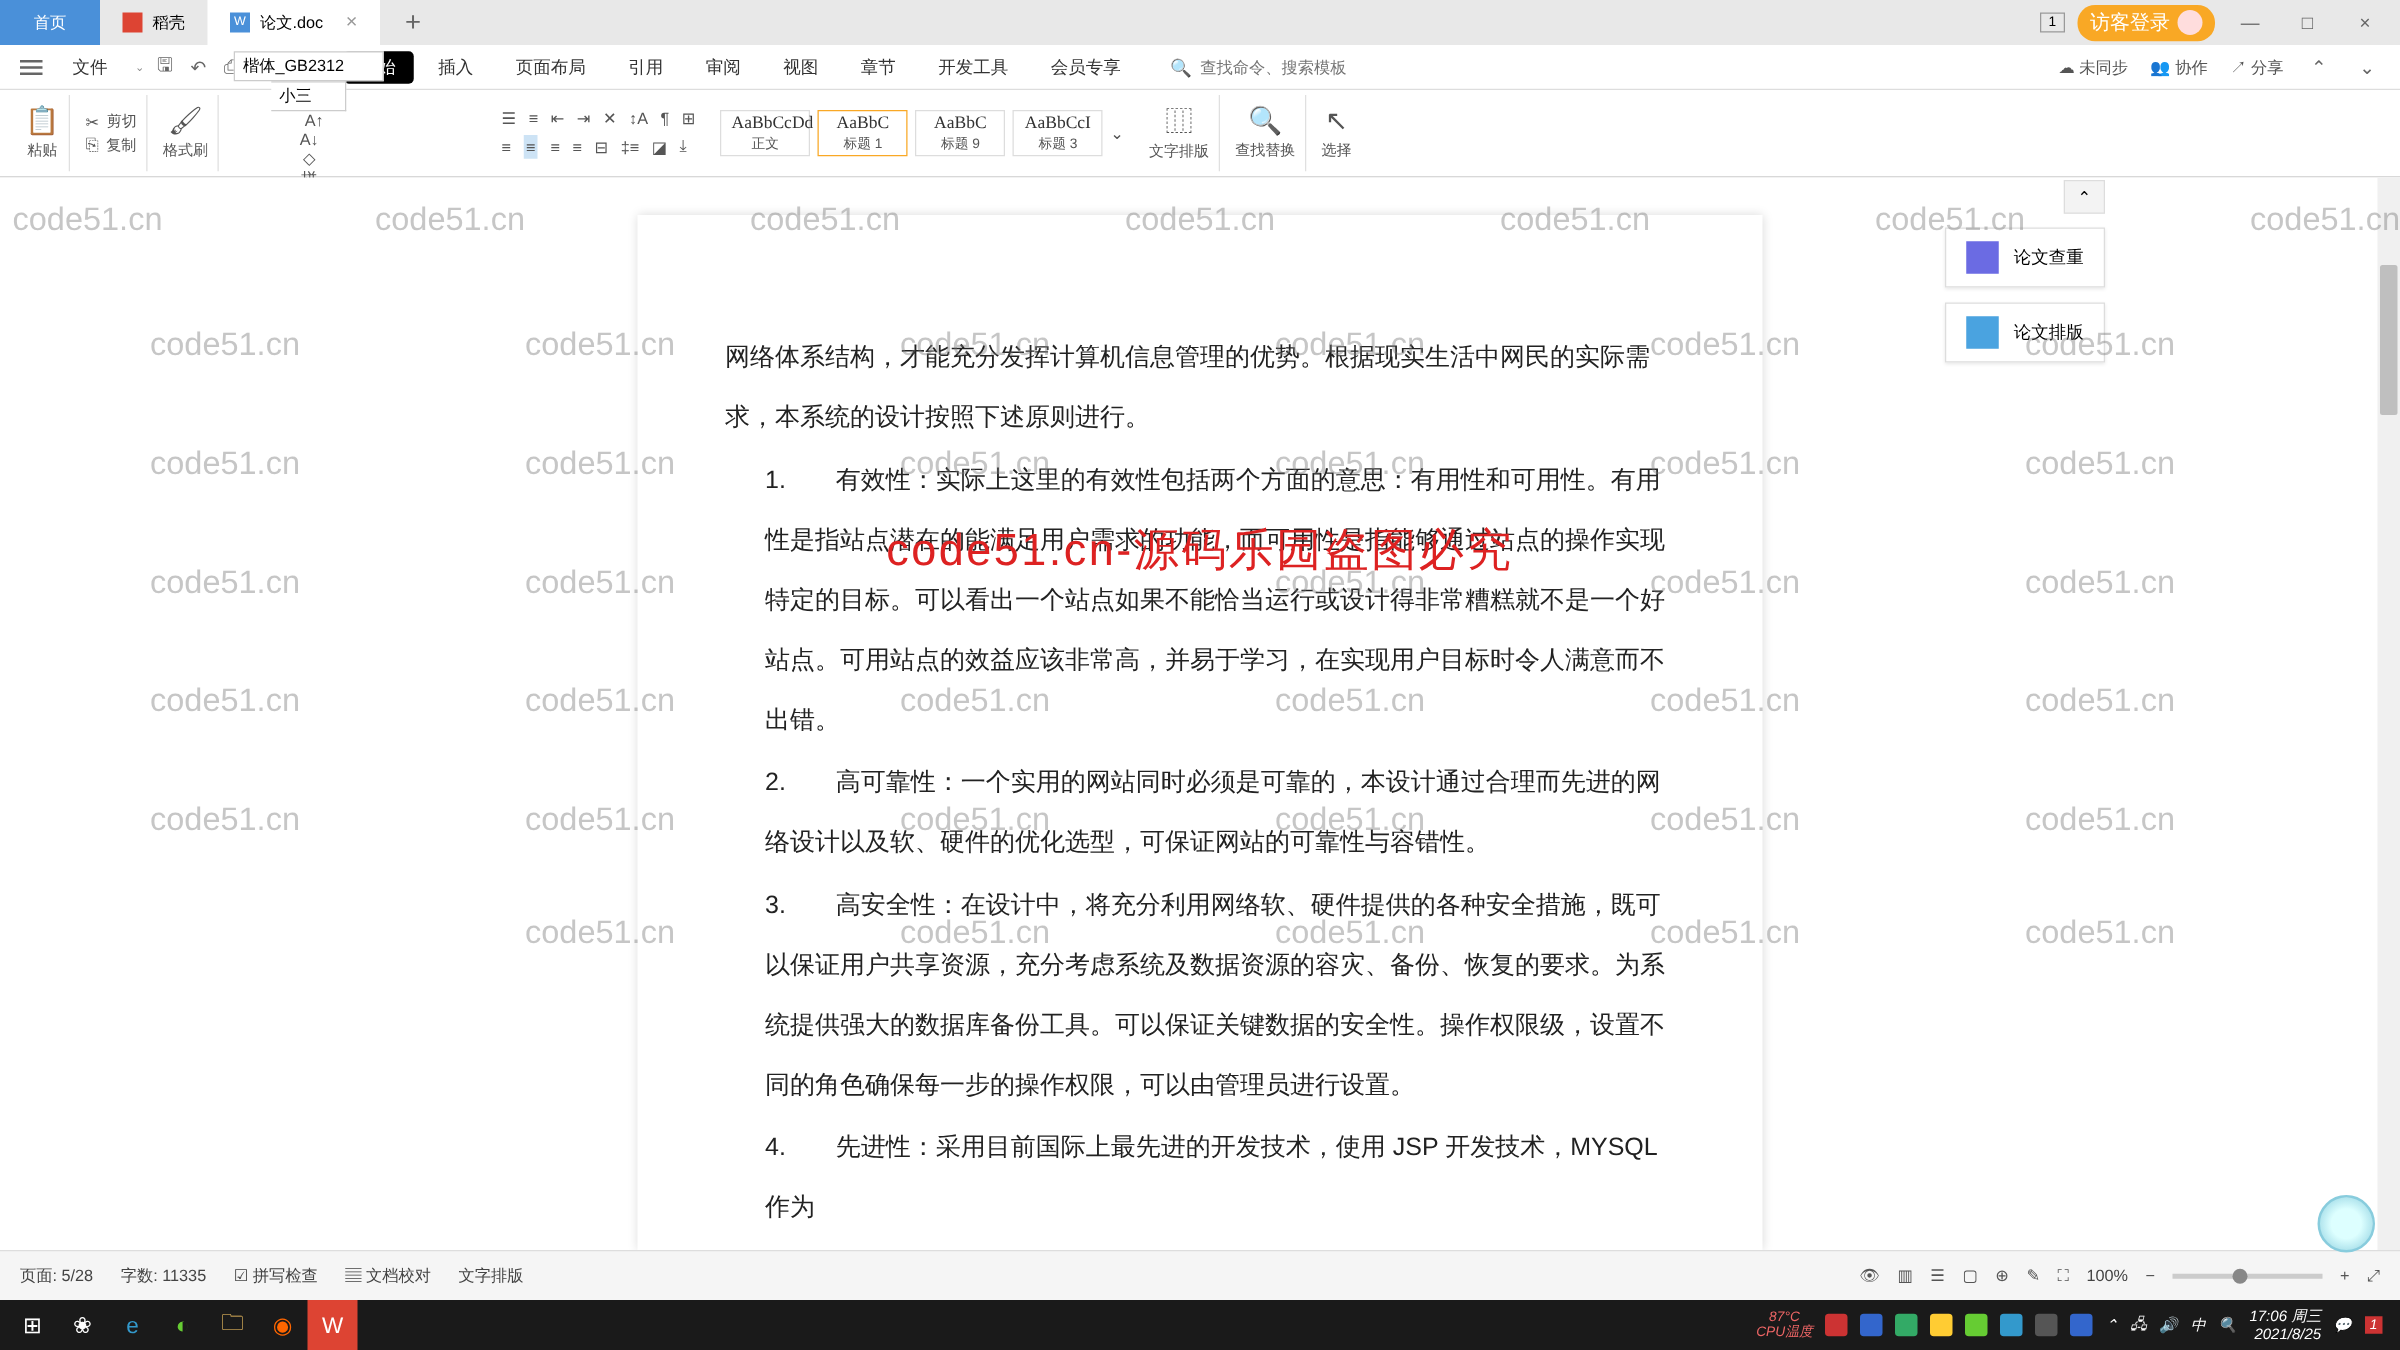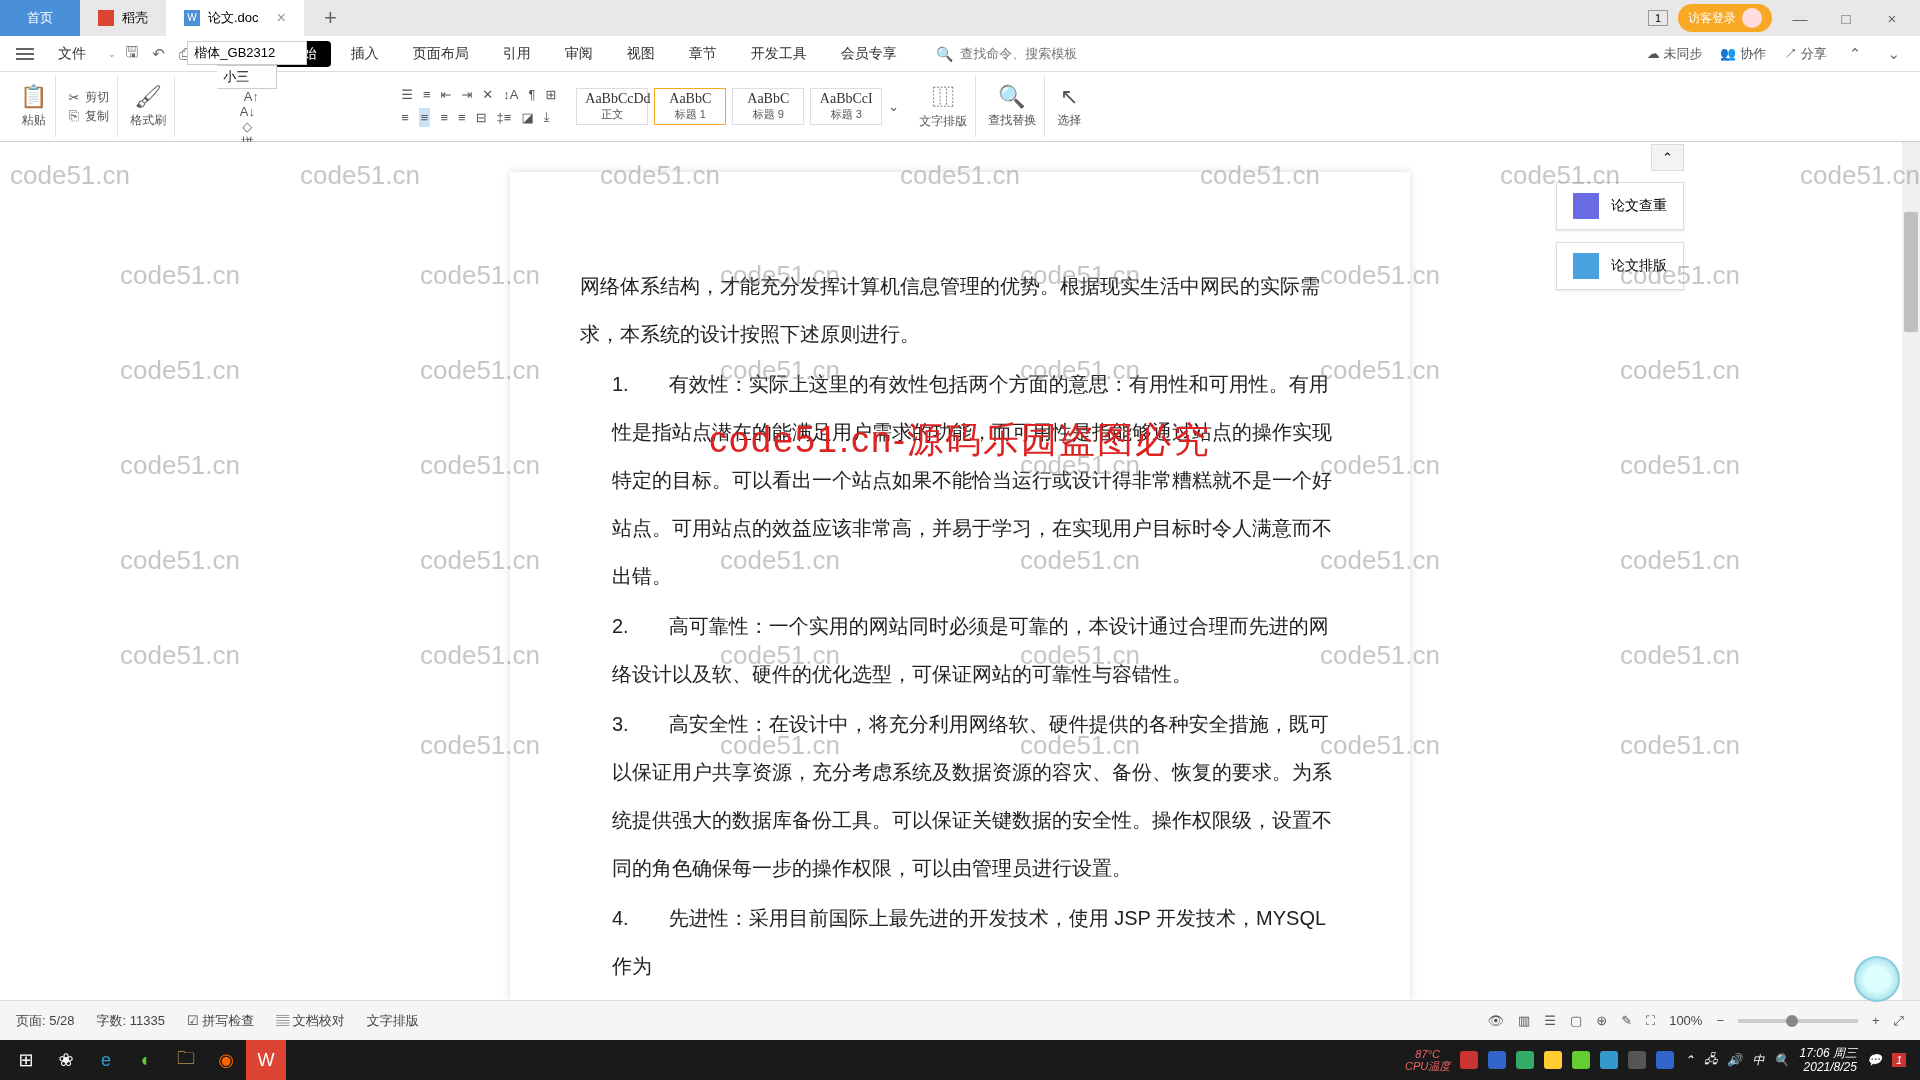--- a/index.html
+++ b/index.html
@@ -8,21 +8,21 @@
 .tab { height: 36px; padding: 0 18px; display: flex; align-items: center; gap: 8px; font-size: 13px; cursor: pointer; position: relative; }
 .tab.active { background: #fff; }
 .tab.home { background: #4a90d9; color: #fff; width: 80px; justify-content: center; }
 .icon-sq { width: 16px; height: 16px; display: inline-block; }
 .red-icon { background: #d43; }
 .blue-icon { background: #4a90d9; color:#fff; font-size:10px; text-align:center; line-height:16px; }
 .tab-close { font-size: 16px; margin-left: 10px; color: #999; }
 .tab-plus { font-size: 22px; color: #666; padding: 0 20px; }
 .titlebar-right { margin-left: auto; display: flex; align-items: center; gap: 10px; padding-right: 10px; }
 .badge-1 { border: 1px solid #999; font-size: 11px; padding: 1px 6px; }
-.login-pill { background: #f9a825; color: #fff; border-radius: 14px; padding: 4px 10px; font-size: 12px; display: flex; align-items: center; gap: 6px; }
+.login-pill { background: #f9a825; color: #fff; border-radius: 14px; padding: 4px 10px; font-size: 16px; display: flex; align-items: center; gap: 6px; }
 .avatar { width: 20px; height: 20px; border-radius: 50%; background: #fdd; }
 .win-btn { width: 36px; text-align: center; font-size: 15px; color: #666; cursor: pointer; }
 .menubar { height: 36px; display: flex; align-items: center; padding: 0 16px; gap: 6px; font-size: 14px; border-bottom: 1px solid #ddd; }
 .menu-icon { width: 18px; height: 2px; box-shadow: 0 -5px #666, 0 5px #666; background:#666; margin-right:4px;}
 .menu-item { padding: 4px 14px; cursor: pointer; color: #333; }
 .menu-item.highlight { background: #000000; color: #fff; border-radius: 4px; }
 .menu-sep { width: 1px; height: 20px; background: #ccc; margin: 0 6px; }
 .qicon { color: #666; font-size: 15px; cursor: pointer; padding: 0 4px; }
 .dd { font-size: 9px; color:#888; margin-left:2px; }
 .menubar-right { margin-left: auto; display: flex; align-items: center; gap: 18px; font-size: 13px; color: #555; }

